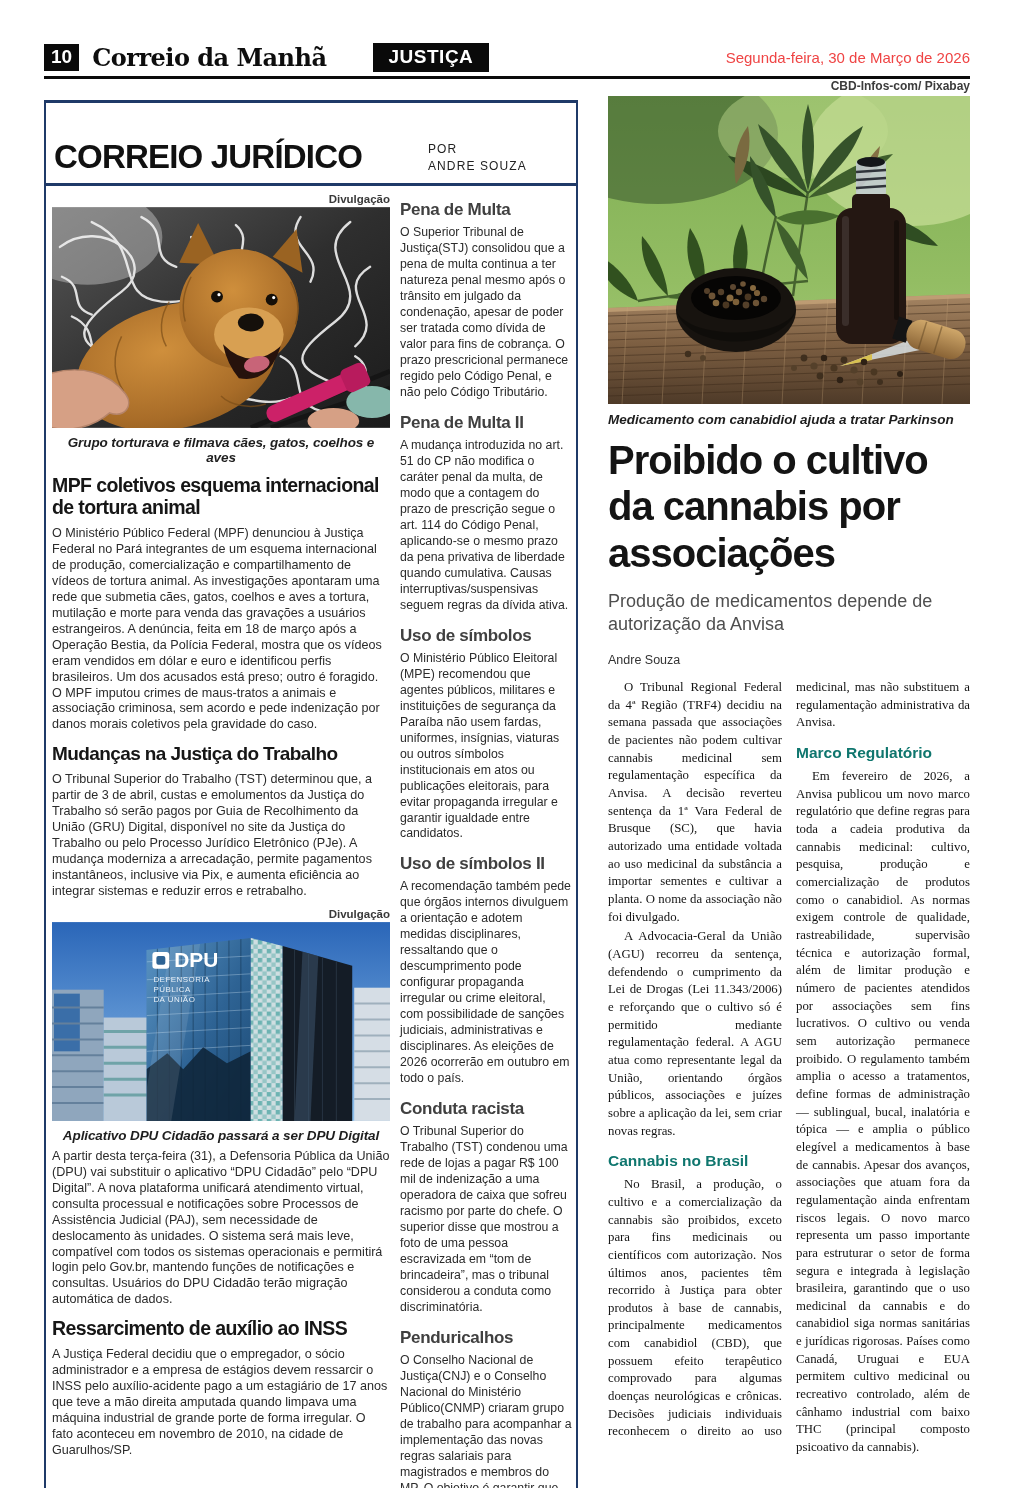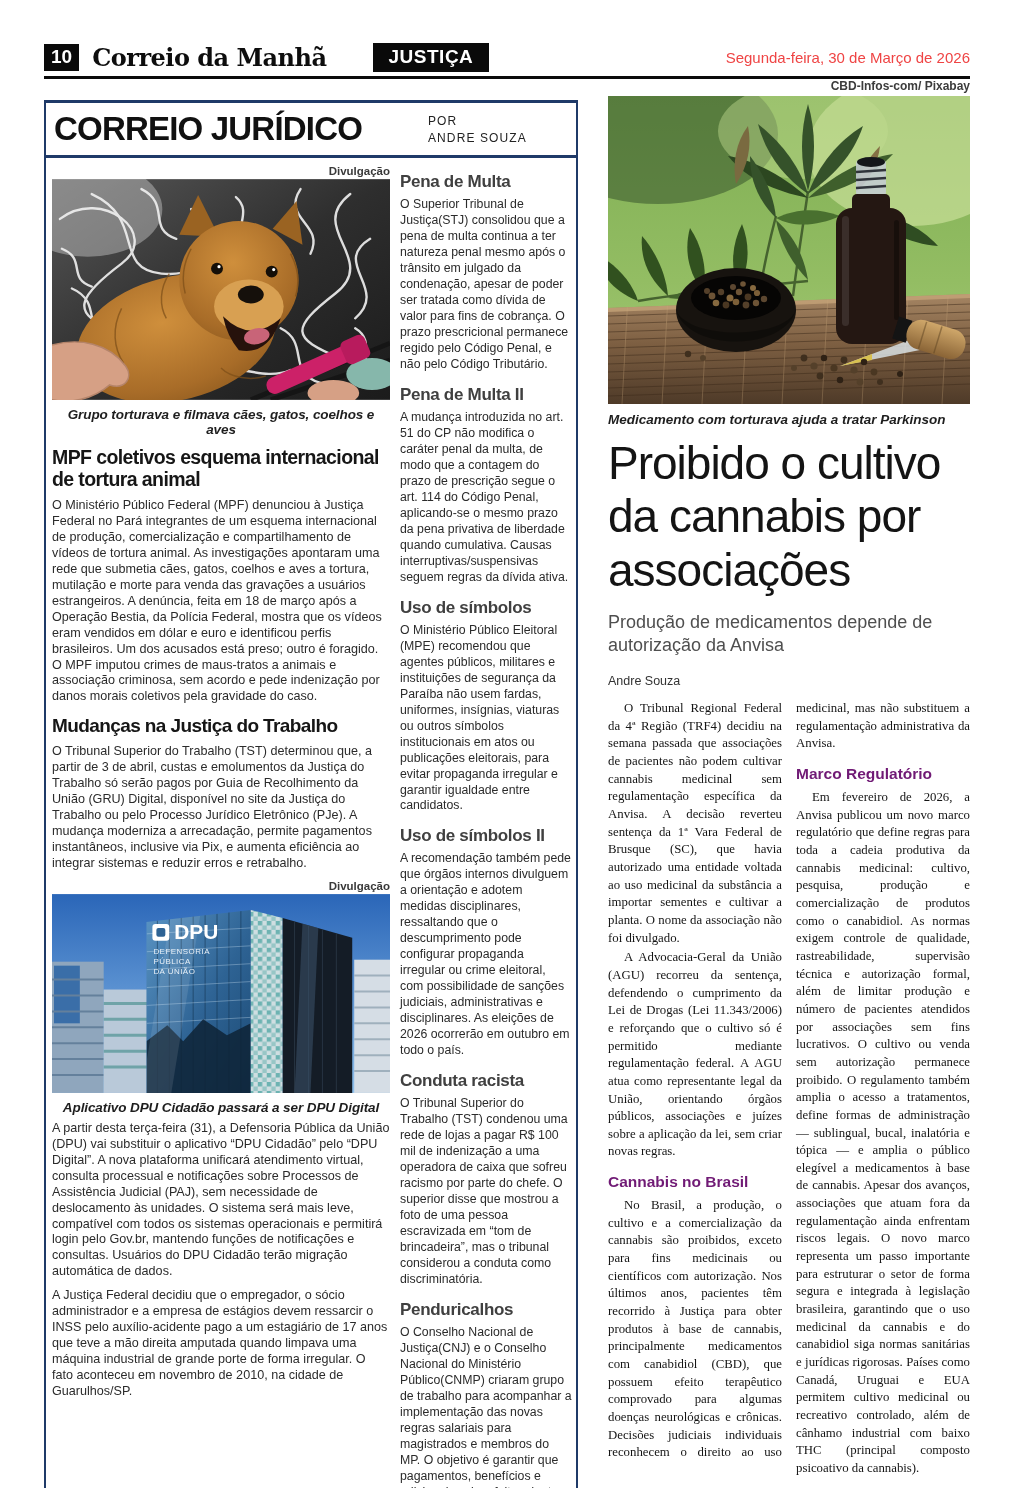--- a/index.html
+++ b/index.html
@@ -10,21 +10,21 @@
   .topbar{position:absolute;left:44px;top:42px;width:926px;height:30px;display:flex;align-items:center;}
   .pagenum{background:#0a0a0a;color:#fff;font-weight:bold;font-size:19px;padding:2px 7px 3px;}
   .brand{font-family:"DejaVu Serif",serif;font-weight:bold;font-size:24px;letter-spacing:-0.5px;margin-left:13px;color:#0d0d0d;}
   .section-tag{background:#0a0a0a;color:#fff;font-weight:bold;font-size:19px;padding:3px 16px 4px;margin-left:46px;letter-spacing:0.5px;}
   .dateline{margin-left:auto;font-size:15px;color:#ef4444;}
   .header-rule{position:absolute;left:44px;top:76px;width:926px;height:3px;background:#0a0a0a;}
 
   
   .juridico{position:absolute;left:44px;top:100px;width:534px;min-height:1338px;box-sizing:border-box;
             border:2px solid #1f3a68;border-top-width:3px;border-bottom-width:3px;padding:0 6px 6px;}
-  .masthead{display:flex;align-items:center;padding:7px 2px 5px;position:relative;}
+  .masthead{display:flex;align-items:center;padding:7px 2px 5px;position:relative;margin-top:28px;}
   .masthead h1{font-size:33px;font-weight:bold;letter-spacing:-0.8px;margin:0;color:#111;}
   .mast-by{position:absolute;left:376px;top:10px;font-size:12px;letter-spacing:1.1px;line-height:1.4;color:#222;}
   .masthead-rule{height:3px;background:#1f3a68;margin:2px -6px 0;}
   .jur-cols{display:flex;gap:10px;padding-top:4px;}
   .col-left{width:338px;flex:none;}
   .col-mid{width:172px;flex:none;}
 
   .credit{text-align:right;font-size:11.5px;font-weight:bold;color:#3a3a3a;margin:3px 0 2px;}
   .photo{display:block;width:100%;height:auto;}
   .caption{font-style:italic;font-weight:bold;font-size:13.5px;color:#1e1e1e;margin:7px 0 6px;letter-spacing:-0.1px;text-align:center;}
@@ -34,27 +34,27 @@
   .col-left p{font-size:12.6px;line-height:1.27;color:#2b2b2b;margin:0 0 8px;}
 
   .col-mid h3{font-size:17px;font-weight:bold;letter-spacing:-0.3px;color:#404040;margin:12px 0 5px;}
   .col-mid h3:first-child{margin-top:10px;}
   .col-mid p{font-size:12.3px;line-height:1.3;color:#2b2b2b;margin:0 0 4px;}
 
   
   .main-credit{position:absolute;left:608px;top:79px;width:362px;text-align:right;font-size:12px;font-weight:bold;color:#3c3c3c;}
   .main-article{position:absolute;left:608px;top:96px;width:362px;}
   .main-caption{font-style:italic;font-weight:bold;font-size:13.5px;color:#1e1e1e;margin:8px 0 10px;}
-  .headline{font-size:46px;font-weight:normal;line-height:1.16;letter-spacing:-1px;color:#141414;margin:2px 0 14px;}
+  .headline{font-size:40px;font-weight:bold;line-height:1.16;letter-spacing:-1px;color:#141414;margin:2px 0 14px;}
   .deck{font-size:18px;line-height:1.25;color:#4f4f4f;max-width:340px;margin:0 0 18px;}
   .byline{font-size:12.5px;color:#333;margin:0 0 12px;}
   .art-body{column-count:2;column-gap:14px;}
   .art-body p{font-family:"Liberation Serif",serif;font-size:12.8px;line-height:1.38;text-align:justify;
               text-indent:16px;color:#141414;margin:0 0 2px;}
-  .art-sub{font-size:15.5px;font-weight:bold;color:#701a75;margin:12px 0 6px;break-after:avoid;}
+  .art-sub{font-size:15.5px;font-weight:bold;color:#0f766e;margin:12px 0 6px;break-after:avoid;}
 </style>
 </head>
 <body>
 
 <div class="page">
 
   <div class="topbar">
     <span class="pagenum">10</span>
     <span class="brand">Correio da Manhã</span>
     <span class="section-tag">JUSTIÇA</span>
@@ -244,20 +244,21 @@
               <line x1="304" y1="146" x2="340" y2="146"></line>
               <line x1="304" y1="162" x2="340" y2="162"></line>
               <line x1="304" y1="178" x2="340" y2="178"></line>
           </g>
         </svg>
 
         <div class="caption">Aplicativo DPU Cidadão passará a ser DPU Digital</div>
 
         <p>A partir desta terça-feira (31), a Defensoria Pública da União (DPU) vai substituir o aplicativo “DPU Cidadão” pelo “DPU Digital”. A nova plataforma unificará atendimento virtual, consulta processual e notificações sobre Processos de Assistência Judicial (PAJ), sem necessidade de deslocamento às unidades. O sistema será mais leve, compatível com todos os sistemas operacionais e permitirá login pelo Gov.br, mantendo funções de notificações e consultas. Usuários do DPU Cidadão terão migração automática de dados.</p>
 
+        <h2 class="t4">Ressarcimento de auxílio ao INSS</h2>
         <p>A Justiça Federal decidiu que o empregador, o sócio administrador e a empresa de estágios devem ressarcir o INSS pelo auxílio-acidente pago a um estagiário de 17 anos que teve a mão direita amputada quando limpava uma máquina industrial de grande porte de forma irregular. O fato aconteceu em novembro de 2010, na cidade de Guarulhos/SP.</p>
       </div>
 
       <div class="col-mid">
         <h3>Pena de Multa</h3>
         <p>O Superior Tribunal de Justiça(STJ) consolidou que a pena de multa continua a ter natureza penal mesmo após o trânsito em julgado da condenação, apesar de poder ser tratada como dívida de valor para fins de cobrança. O prazo prescricional permanece regido pelo Código Penal, e não pelo Código Tributário.</p>
         <h3>Pena de Multa II</h3>
         <p>A mudança introduzida no art. 51 do CP não modifica o caráter penal da multa, de modo que a contagem do prazo de prescrição segue o art. 114 do Código Penal, aplicando-se o mesmo prazo da pena privativa de liberdade quando cumulativa. Causas interruptivas/suspensivas seguem regras da dívida ativa.</p>
         <h3>Uso de símbolos</h3>
         <p>O Ministério Público Eleitoral (MPE) recomendou que agentes públicos, militares e instituições de segurança da Paraíba não usem fardas, uniformes, insígnias, viaturas ou outros símbolos institucionais em atos ou publicações eleitorais, para evitar propaganda irregular e garantir igualdade entre candidatos.</p>
@@ -411,21 +412,21 @@
           <circle cx="232" cy="284" r="3.2" fill="#2e2115"></circle>
         <circle cx="252" cy="286" r="3.4" fill="#54402a"></circle>
           <circle cx="272" cy="286" r="3.0" fill="#3f2f1e"></circle>
         <circle cx="186" cy="272" r="3.0" fill="#54402a"></circle>
           <circle cx="292" cy="278" r="3.0" fill="#2e2115"></circle>
         <circle cx="80" cy="258" r="3.2" fill="#3f2f1e"></circle>
           <circle cx="95" cy="262" r="3.0" fill="#54402a"></circle>
       </g>
     </svg>
 
-    <div class="main-caption">Medicamento com torturava ajuda a tratar Parkinson</div>
+    <div class="main-caption">Medicamento com canabidiol ajuda a tratar Parkinson</div>
     <h1 class="headline">Proibido o cultivo da cannabis por associações</h1>
     <div class="deck">Produção de medicamentos depende de autorização da Anvisa</div>
     <div class="byline">Andre Souza</div>
 
     <div class="art-body">
       <p>O Tribunal Regional Federal da 4ª Região (TRF4) decidiu na semana passada que associações de pacientes não podem cultivar cannabis medicinal sem regulamentação específica da Anvisa. A decisão reverteu sentença da 1ª Vara Federal de Brusque (SC), que havia autorizado uma entidade voltada ao uso medicinal da substância a importar sementes e cultivar a planta. O nome da associação não foi divulgado.</p>
       <p>A Advocacia-Geral da União (AGU) recorreu da sentença, defendendo o cumprimento da Lei de Drogas (Lei 11.343/2006) e reforçando que o cultivo só é permitido mediante regulamentação federal. A AGU atua como representante legal da União, orientando órgãos públicos, associações e juízes sobre a aplicação da lei, sem criar novas regras.</p>
       <div class="art-sub">Cannabis no Brasil</div>
       <p>No Brasil, a produção, o cultivo e a comercialização da cannabis são proibidos, exceto para fins medicinais ou científicos com autorização. Nos últimos anos, pacientes têm recorrido à Justiça para obter produtos à base de cannabis, principalmente medicamentos com canabidiol (CBD), que possuem efeito terapêutico comprovado para algumas doenças neurológicas e crônicas. Decisões judiciais individuais reconhecem o direito ao uso medicinal, mas não substituem a regulamentação administrativa da Anvisa.</p>
       <div class="art-sub">Marco Regulatório</div>

